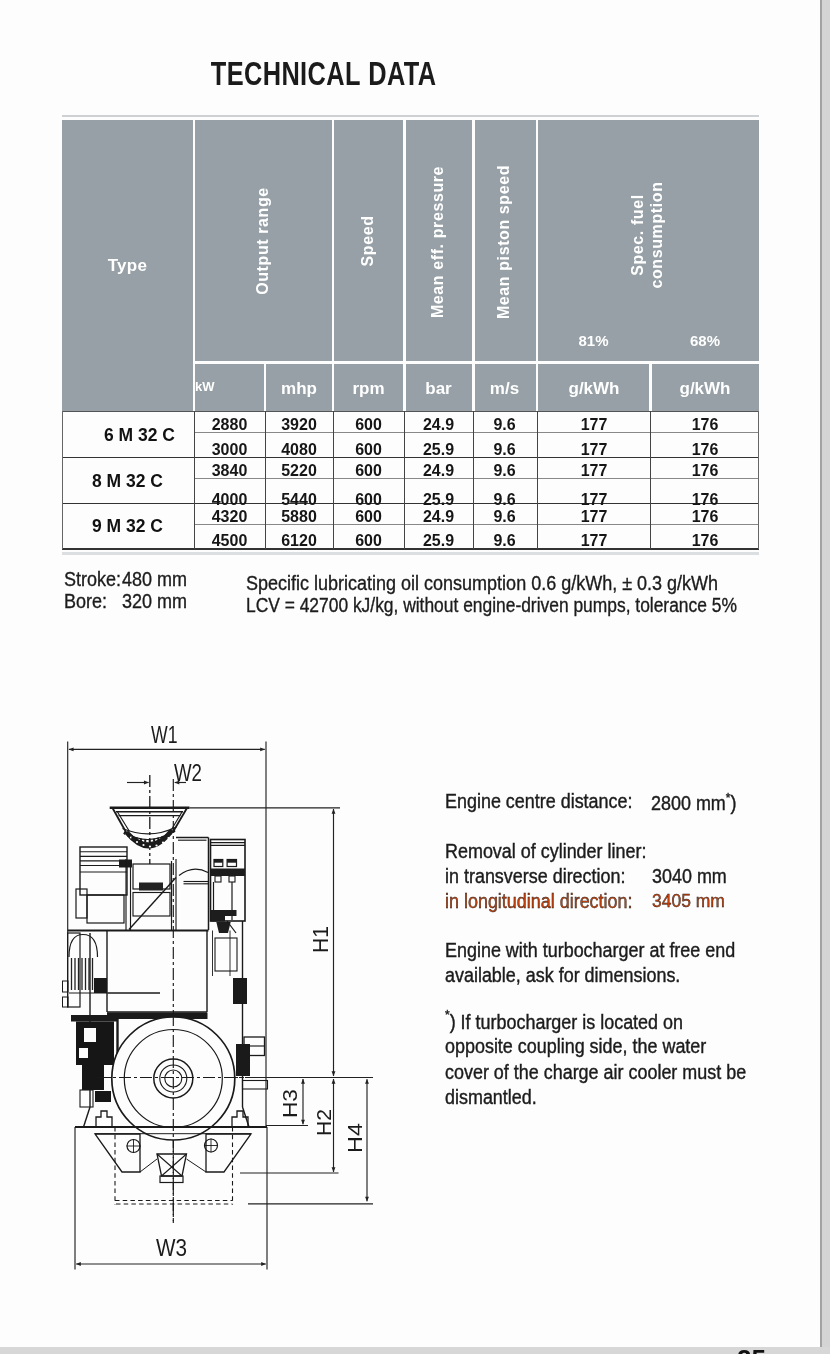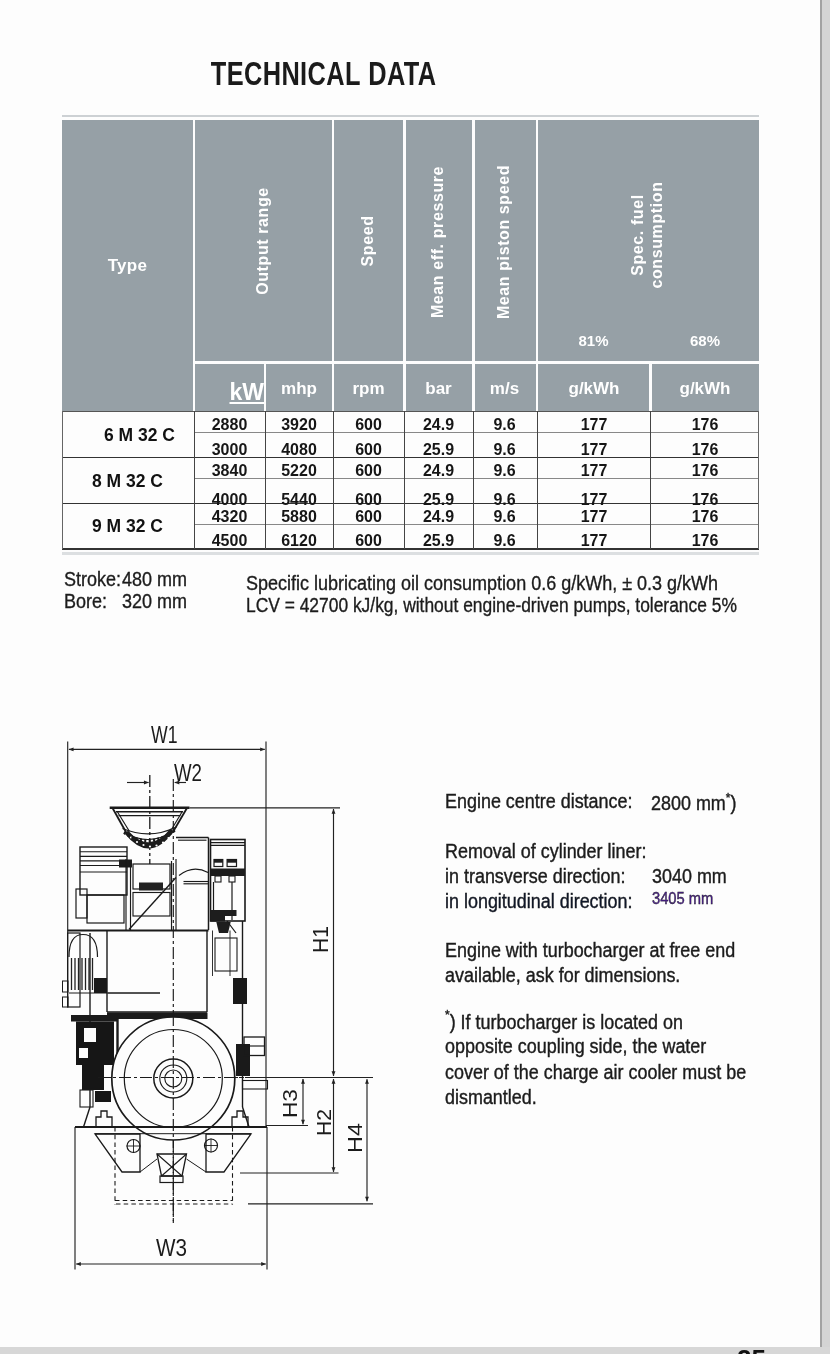--- a/index.html
+++ b/index.html
@@ -53,21 +53,21 @@
       <span style="position:absolute;transform:translate(-50%,-50%) rotate(-90deg);white-space:nowrap;color:#fff;font-weight:bold;font-size:16px;letter-spacing:0.6px;">Mean piston speed</span>
     </div>
 
   <div class="abs" style="left:585px;top:114.5px;width:0;height:0;">
       <span style="position:absolute;transform:translate(-50%,-50%) rotate(-90deg);white-space:nowrap;color:#fff;font-weight:bold;font-size:16px;letter-spacing:0.6px;text-align:center;line-height:19px;">Spec. fuel<br>consumption</span>
     </div>
 
   <div class="abs" style="left:475px;top:212px;width:113px;text-align:center;color:#fff;font-weight:bold;font-size:15px;">81%</div>
   <div class="abs" style="left:589px;top:212px;width:108px;text-align:center;color:#fff;font-weight:bold;font-size:15px;">68%</div>
 
-  <div class="abs" style="left:133px;top:259px;width:69px;text-align:right;color:#fff;font-weight:bold;font-size:23px;text-decoration:underline;">kW</div>
+  <div class="abs" style="left:133px;top:259px;width:69px;text-align:left;color:#fff;font-weight:bold;font-size:13px;">kW</div>
   <div class="abs" style="left:204px;top:259px;width:66px;text-align:center;color:#fff;font-weight:bold;font-size:17px;">mhp</div>
   <div class="abs" style="left:272px;top:259px;width:69px;text-align:center;color:#fff;font-weight:bold;font-size:17px;">rpm</div>
   <div class="abs" style="left:343px;top:259px;width:67px;text-align:center;color:#fff;font-weight:bold;font-size:17px;">bar</div>
   <div class="abs" style="left:412px;top:259px;width:61px;text-align:center;color:#fff;font-weight:bold;font-size:17px;">m/s</div>
   <div class="abs" style="left:476px;top:259px;width:112px;text-align:center;color:#fff;font-weight:bold;font-size:17px;">g/kWh</div>
   <div class="abs" style="left:589px;top:259px;width:108px;text-align:center;color:#fff;font-weight:bold;font-size:17px;">g/kWh</div>
 
   <div class="abs" style="left:0;top:290.8px;width:697px;height:1.4px;background:#555;"></div>
   <div class="abs" style="left:0;top:336.5px;width:697px;height:1.8px;background:#333;"></div>
   <div class="abs" style="left:0;top:382.5px;width:697px;height:1.8px;background:#333;"></div>
@@ -188,25 +188,25 @@
 </div>
 
 <div class="abs" style="left:445px;top:865px;font-size:19.5px;color:#1c1c1c;-webkit-text-stroke:0.4px #1c1c1c;">
   <span class="lx" style="transform:scaleX(0.92);">in transverse direction:</span>
 </div>
 
 <div class="abs" style="left:652px;top:865px;font-size:19.5px;color:#1c1c1c;-webkit-text-stroke:0.4px #1c1c1c;">
   <span class="lx" style="transform:scaleX(0.92);">3040 mm</span>
 </div>
 
-<div class="abs" style="left:445px;top:890px;font-size:19.5px;color:#0f172a;-webkit-text-stroke:0.4px #1c1c1c;">
+<div class="abs" style="left:445px;top:890px;font-size:19.5px;color:#c2410c;-webkit-text-stroke:0.4px #1c1c1c;">
   <span class="lx" style="transform:scaleX(0.92);">in longitudinal direction:</span>
 </div>
 
-<div class="abs" style="left:652px;top:890px;font-size:16px;color:#4c1d95;-webkit-text-stroke:0.4px #1c1c1c;">
+<div class="abs" style="left:652px;top:890px;font-size:19px;color:#c2410c;-webkit-text-stroke:0.4px #1c1c1c;">
   <span class="lx" style="transform:scaleX(0.92);">3405 mm</span>
 </div>
 
 <div class="abs" style="left:445px;top:939px;font-size:19.5px;color:#1c1c1c;-webkit-text-stroke:0.4px #1c1c1c;">
   <span class="lx" style="transform:scaleX(0.92);">Engine with turbocharger at free end</span>
 </div>
 
 <div class="abs" style="left:445px;top:964px;font-size:19.5px;color:#1c1c1c;-webkit-text-stroke:0.4px #1c1c1c;">
   <span class="lx" style="transform:scaleX(0.92);">available, ask for dimensions.</span>
 </div>

